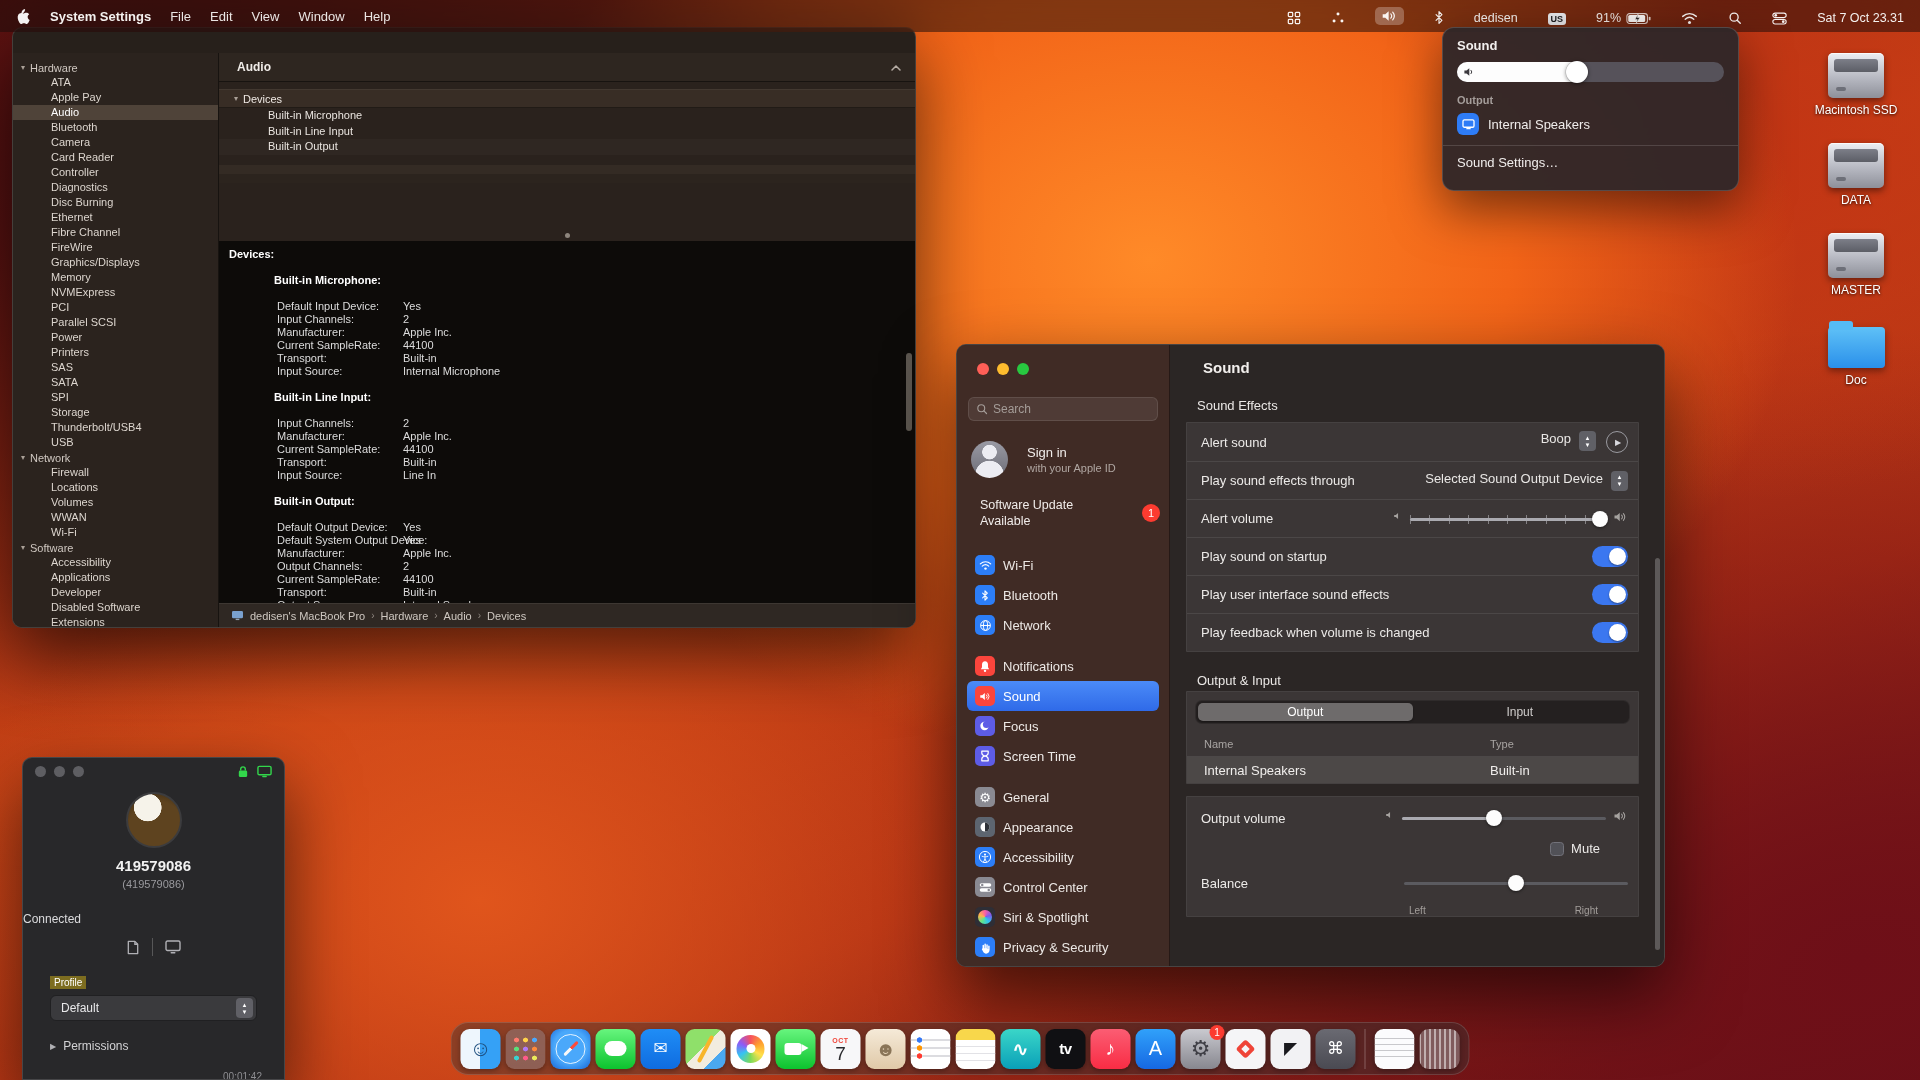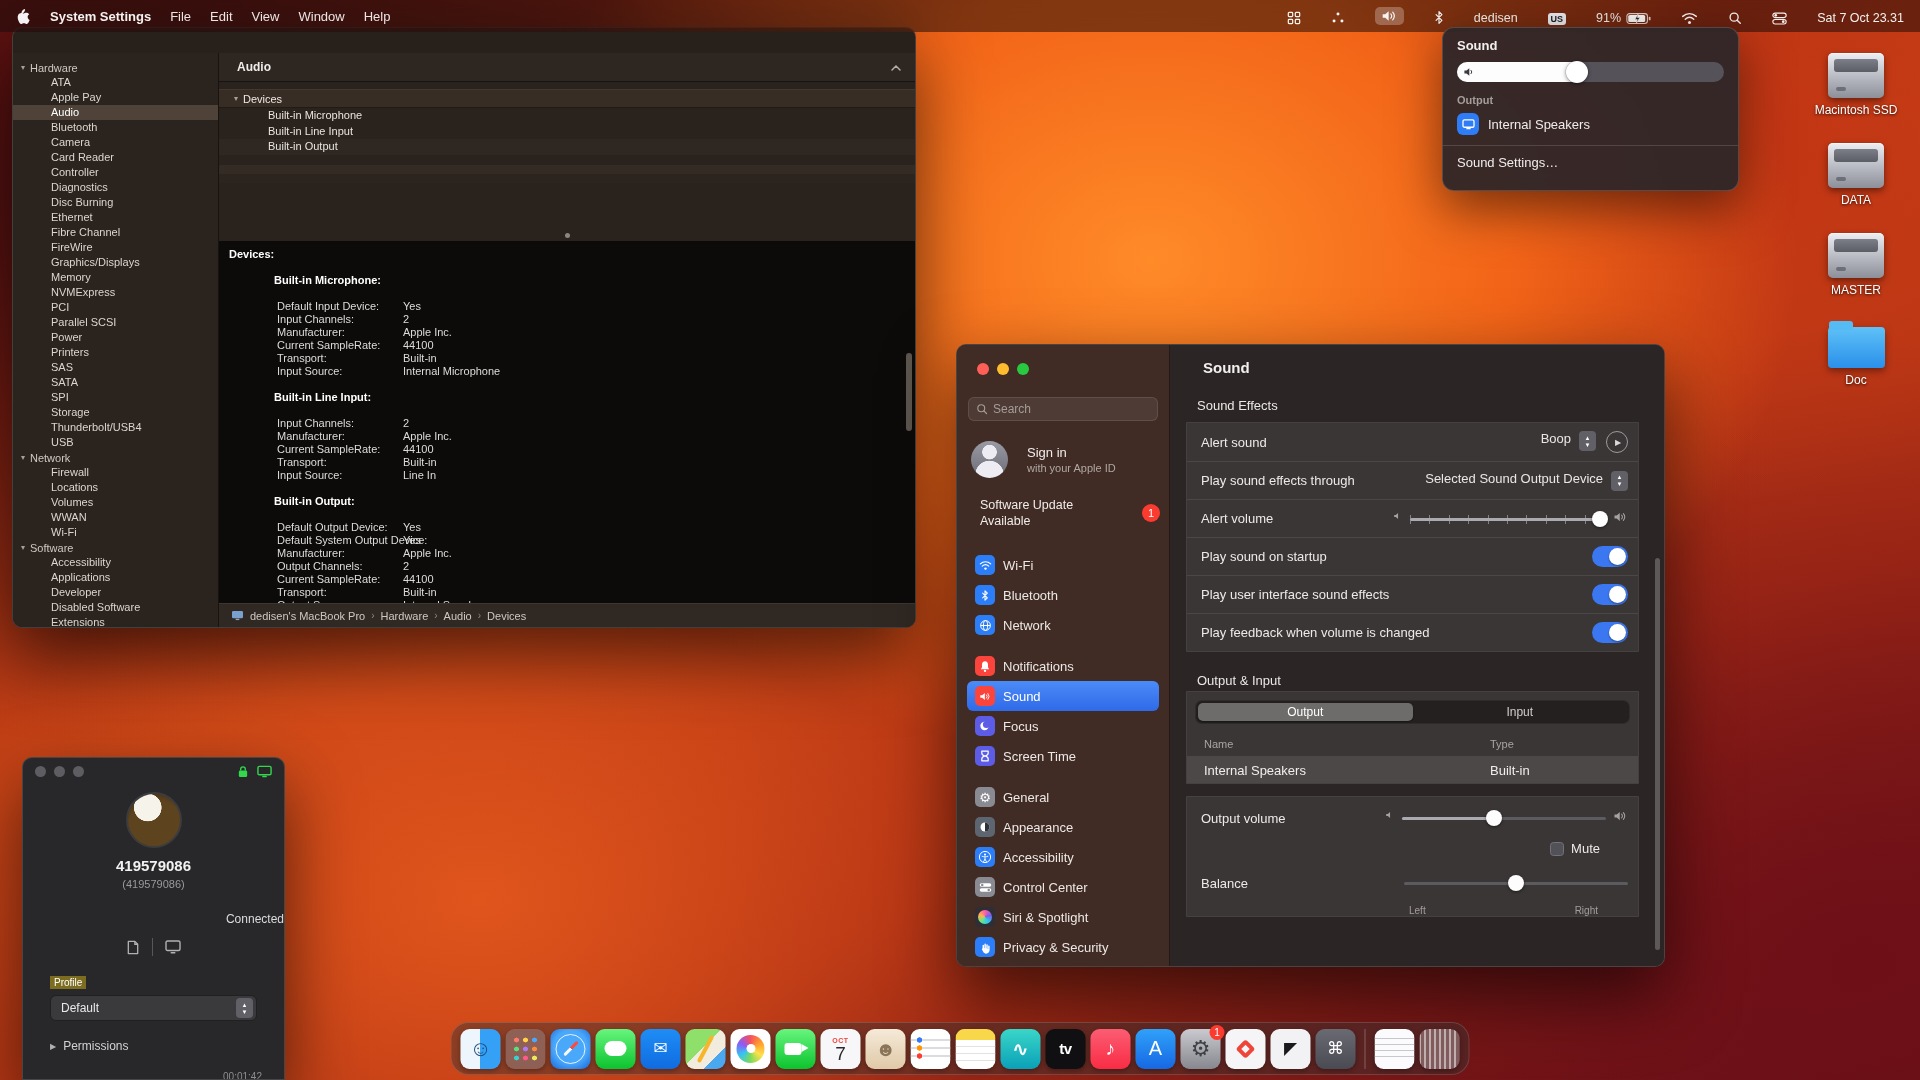--- a/index.html
+++ b/index.html
@@ -185,21 +185,21 @@
   #remote{left:22px;top:757px;width:263px;height:323px;background:#28282a;z-index:30;border-radius:10px 10px 0 0}
   .rw-titlebar{height:26px;display:flex;align-items:center;padding:0 12px;gap:8px}
   .rw-dot{width:11px;height:11px;border-radius:50%;background:#5e5e62}
   .rw-ticons{margin-left:auto;display:flex;gap:8px}
   .rw-avatar{width:56px;height:56px;border-radius:50%;margin:8px auto 0;border:2px solid #3c3c3e;
     background:radial-gradient(circle at 38% 26%,#f6f3ea 0 27%,rgba(246,243,234,0) 28%),
                radial-gradient(circle at 47% 33%,#e8b21f 0 6%,rgba(232,178,31,0) 7%),
                radial-gradient(circle at 55% 68%,#5e431f 0 62%,#35260f 100%)}
   .rw-id{text-align:center;font-size:15px;font-weight:700;color:#f2f2f2;margin-top:9px}
   .rw-alias{text-align:center;font-size:11px;color:#9a9a9e;margin-top:4px}
-  .rw-status{text-align:right;font-size:12px;color:#dcdcde;margin-top:22px}
+  .rw-status{text-align:left;font-size:12px;color:#dcdcde;margin-top:22px}
   .rw-icons{display:flex;align-items:center;justify-content:center;gap:12px;margin-top:12px}
   .rw-vsep{width:1px;height:18px;background:rgba(255,255,255,.22)}
   .rw-profile{margin:20px 0 0 27px;display:inline-block;font-size:10px;color:#fff;background:#7d6d20;padding:1px 4px}
   .rw-select{margin:5px 27px 0;height:26px;background:#3a3a3d;border:1px solid #202022;border-radius:6px;
     display:flex;align-items:center;font-size:12px;color:#e9e9eb;padding-left:10px;position:relative}
   .rw-select .stepper{position:absolute;right:3px;top:2px;height:20px}
   .rw-perms{margin:18px 0 0 27px;font-size:12px;color:#d2d2d4;display:flex;align-items:center;gap:7px}
   .rw-tri{font-size:8px;color:#b0b0b4}
   .rw-timer{position:absolute;right:22px;bottom:-3px;font-size:10px;color:#8e8e92}
 

